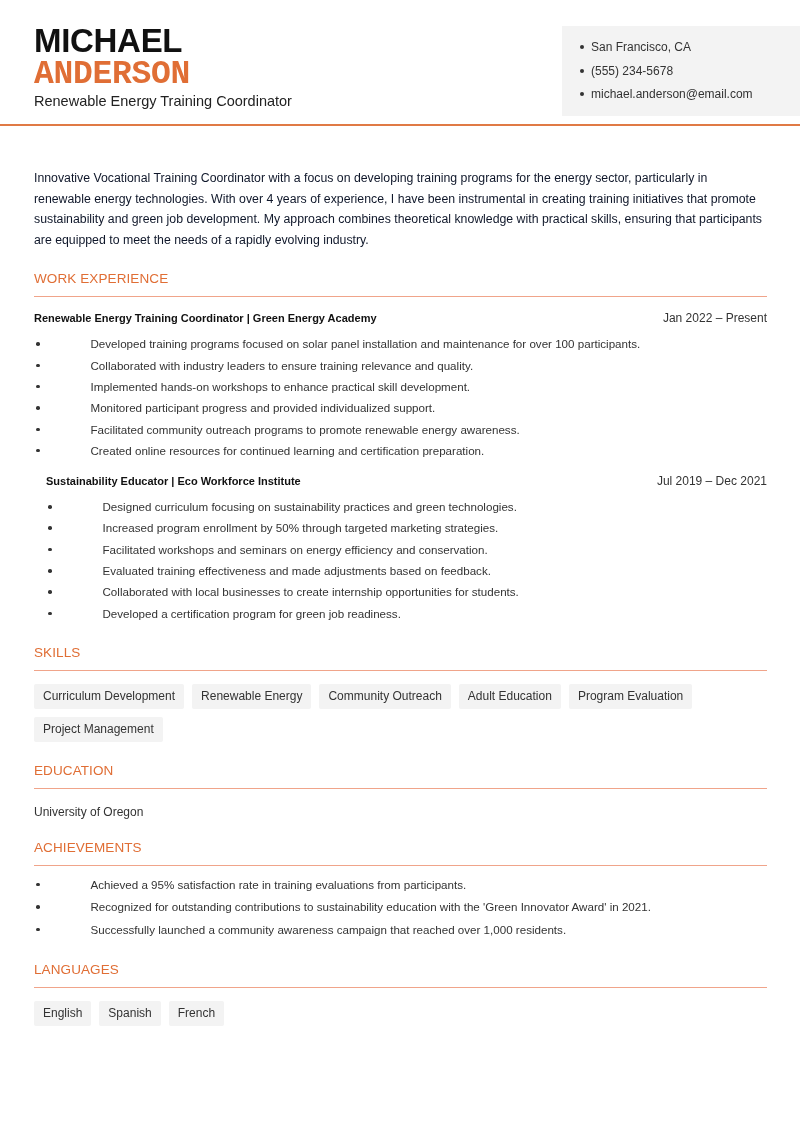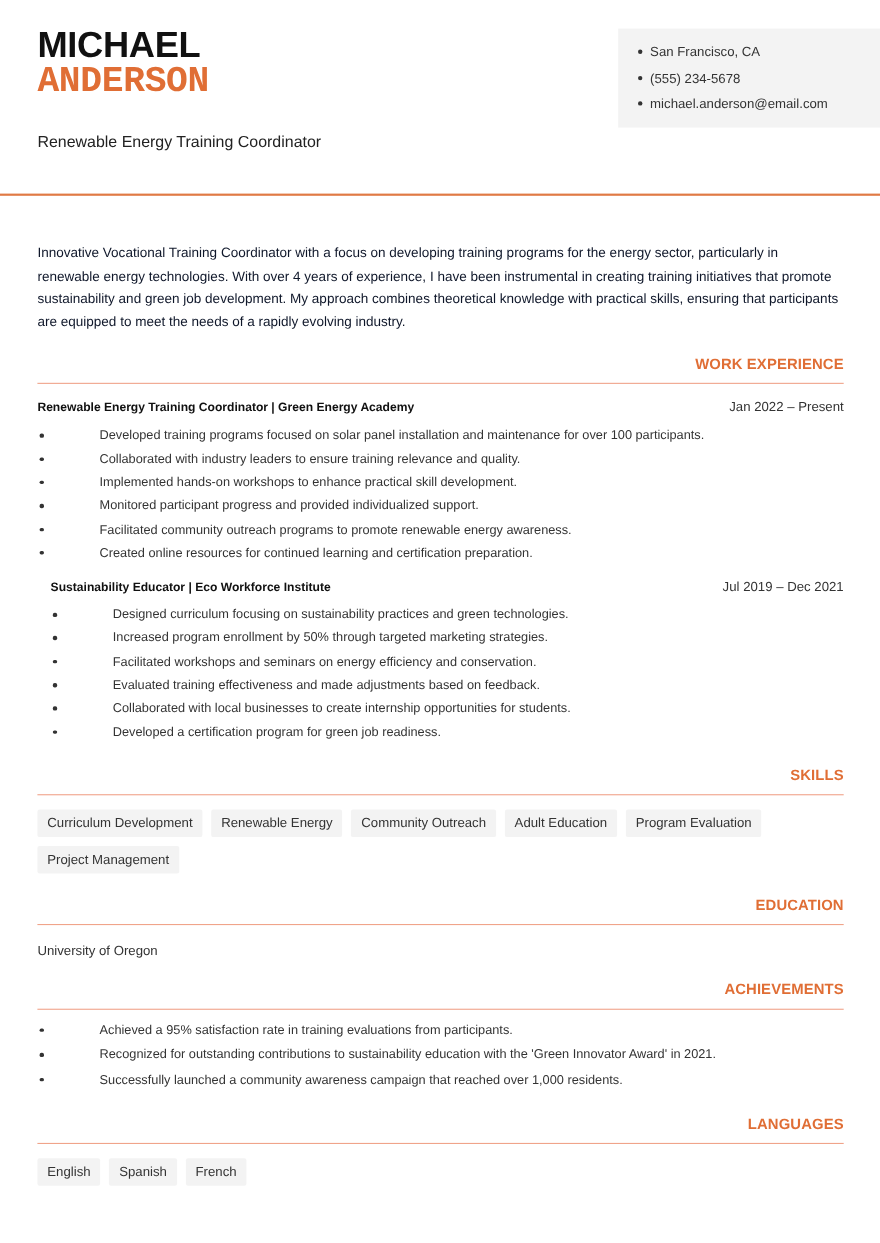--- a/index.html
+++ b/index.html
@@ -5,54 +5,54 @@
     * { box-sizing: border-box; margin: 0; padding: 0; }
     html, body { width: 800px; height: 1130px; background: #ffffff; }
     body {
       font-family: "Liberation Sans", "DejaVu Sans", sans-serif;
       color: #222222;
       position: relative;
       overflow: hidden;
     }
     .header {
       position: relative;
-      height: 178px;
+      height: 126px;
       border-bottom: 2px solid #e07a45;
     }
     .name-block { position: absolute; left: 34px; top: 24px; }
     .first-name {
       font-size: 33px; font-weight: bold; color: #111111;
       line-height: 34px; letter-spacing: -0.3px;
     }
     .last-name {
       font-size: 33px; font-weight: bold; color: #e06e35;
       line-height: 34px; letter-spacing: -0.3px; font-family: Liberation Mono, monospace;
     }
     .job-title {
-      margin-top: 30px; font-size: 14.5px; color: #222222;
+      margin-top: 1px; font-size: 14.5px; color: #222222;
     }
     .contact-box {
       position: absolute; left: 562px; top: 26px; width: 238px; height: 90px;
       background: #f3f3f3; padding: 13px 0 0 18px;
     }
     .contact-item {
       font-size: 12px; color: #333333; height: 23.5px; line-height: 16px;
       display: flex; align-items: flex-start;
     }
     .bullet-dot {
       display: inline-block; width: 4px; height: 4px; border-radius: 50%;
       background: #333333; margin: 6px 7px 0 0; flex: none;
     }
     .content { padding: 0 33px 0 34px; }
     .summary {
       margin-top: 42px; font-size: 12.3px; line-height: 20.6px; color: #0f172a;
     }
     .section-title {
-      margin-top: 21px; font-size: 13.5px; font-weight: bold; color: #e06e35;
-      padding-bottom: 10px; border-bottom: 1.5px solid #f0a48a; letter-spacing: 0.1px; text-align: right;
+      margin-top: 21px; font-size: 13.5px; font-weight: normal; color: #e06e35;
+      padding-bottom: 10px; border-bottom: 1.5px solid #f0a48a; letter-spacing: 0.1px;
     }
     .job { margin-top: 14px; }
     .job + .job { margin-top: 13px; margin-left: 12px; }
     .row { display: flex; justify-content: space-between; align-items: baseline; }
     .job-heading { font-size: 11px; font-weight: bold; color: #111111; text-align: right; }
     .date { font-size: 12px; color: #333333; }
     ul.bullets { list-style: none; margin-top: 8px; }
     ul.bullets li {
       font-size: 11.6px; color: #333333; line-height: 21.3px;
       display: flex; align-items: flex-start; gap: 43px;

